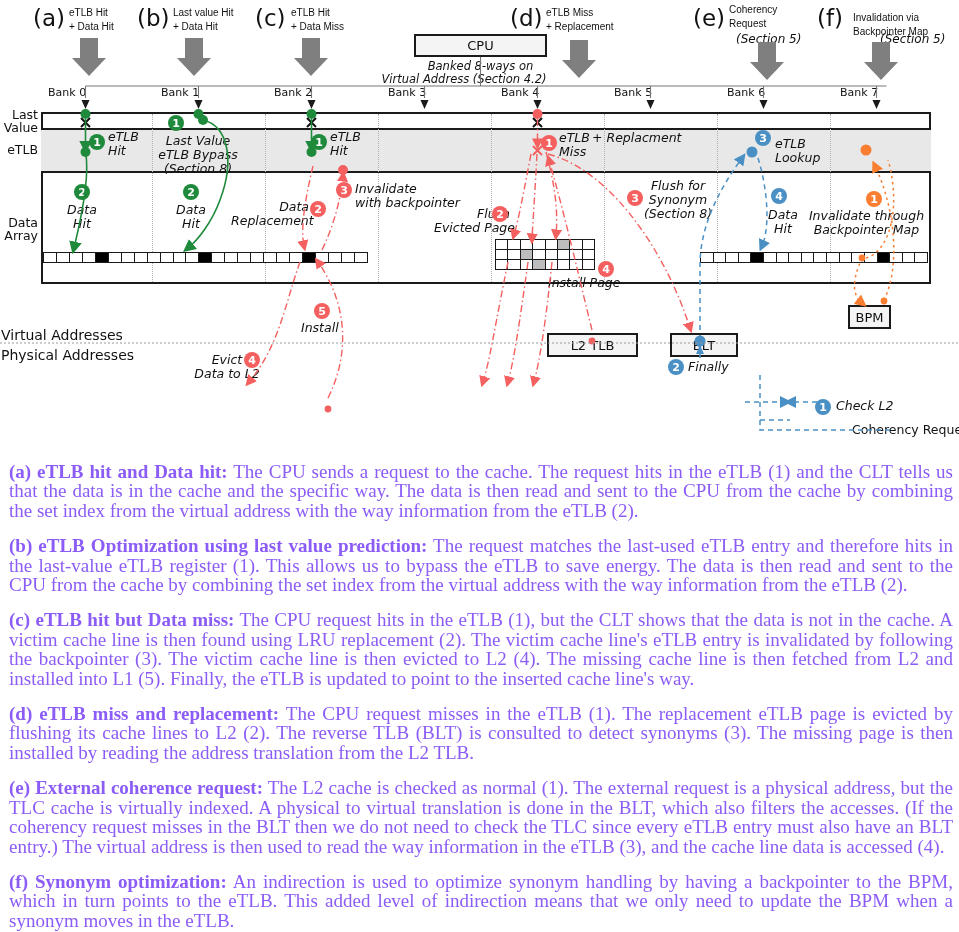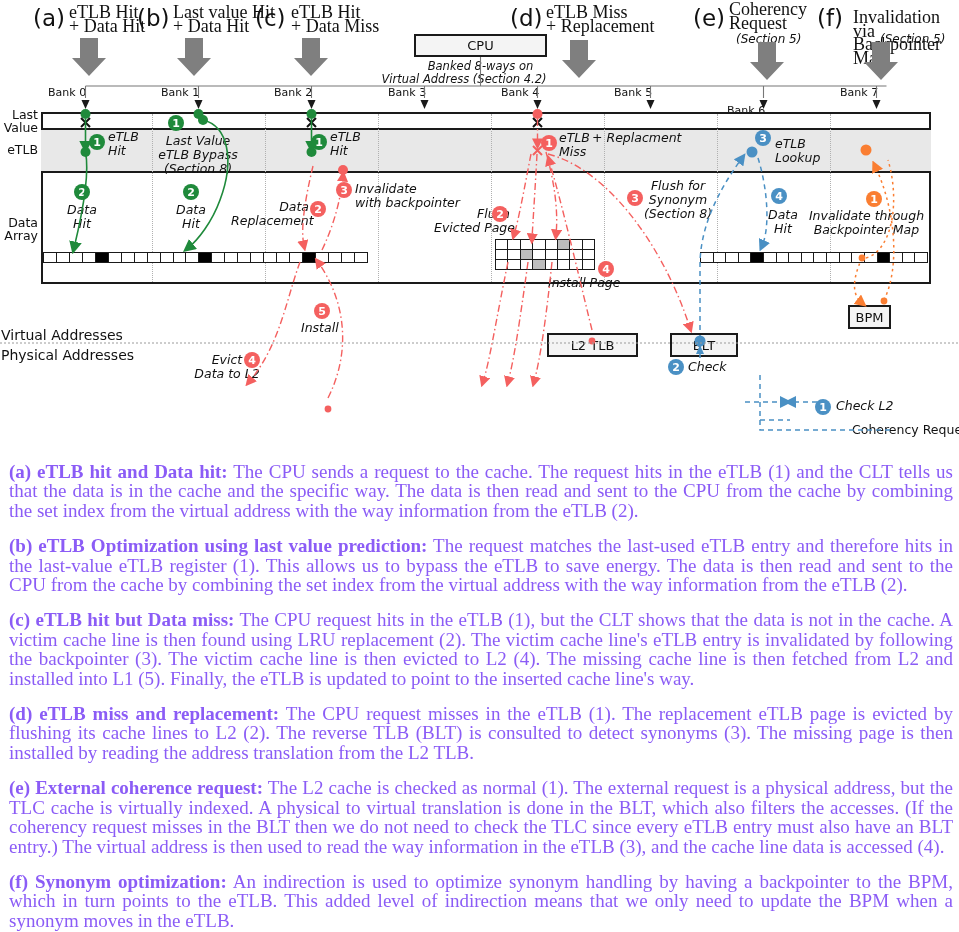--- a/index.html
+++ b/index.html
@@ -6,21 +6,21 @@
   body{
     width:959px;height:932px;background:#ffffff;
     font-family:"Liberation Sans", sans-serif;
     color:#111;overflow:hidden;
   }
   #root{position:relative;width:959px;height:932px;}
   .abs{position:absolute;}
 
   
   .case-tag{font-size:23px;font-weight:400;font-family:"DejaVu Sans",sans-serif;line-height:1;}
-  .case-text{font-size:18px;line-height:13.5px;font-family:Liberation Serif, serif;}
+  .case-text{font-size:10px;line-height:13.5px;font-family:Liberation Sans, sans-serif;}
   .case-sec{font-size:12px;font-style:italic;font-family:"DejaVu Sans",sans-serif;}
 
   
   .box{
     background:#f4f4f4;border:2px solid #1a1a1a;
     display:flex;align-items:center;justify-content:center;
     font-size:13px;font-family:"DejaVu Sans",sans-serif;box-sizing:border-box;
   }
 
   
@@ -108,21 +108,21 @@
     <span>Banked 8-ways on</span><br>
     <span style="margin-left:-33px;">Virtual Address (Section 4.2)</span>
   </div>
 
   <div class="abs banklabel" style="left:48px;top:86px;">Bank 0</div>
   <div class="abs banklabel" style="left:161px;top:86px;">Bank 1</div>
   <div class="abs banklabel" style="left:274px;top:86px;">Bank 2</div>
   <div class="abs banklabel" style="left:388px;top:86px;">Bank 3</div>
   <div class="abs banklabel" style="left:501px;top:86px;">Bank 4</div>
   <div class="abs banklabel" style="left:614px;top:86px;">Bank 5</div>
-  <div class="abs banklabel" style="left:727px;top:104px;text-align:right;">Bank 6</div>
+  <div class="abs banklabel" style="left:727px;top:86px;text-align:right;">Bank 6</div>
   <div class="abs banklabel" style="left:840px;top:86px;">Bank 7</div>
 
   <div class="abs rowlabel" style="left:0px;top:108px;width:38px;">
     <span>Last</span><br>
     <span>Value</span>
   </div>
   <div class="abs rowlabel" style="left:0px;top:143px;width:38px;">eTLB</div>
   <div class="abs rowlabel" style="left:0px;top:216px;width:38px;">
     <span>Data</span><br>
     <span>Array</span>
@@ -282,21 +282,21 @@
   <div class="abs lab" style="left:548px;top:276px;">Install Page</div>
 
   <div class="abs lab" style="left:775px;top:137px;">
     <span>eTLB</span><br>
     <span>Lookup</span>
   </div>
   <div class="abs lab ctr" style="left:758px;top:208px;width:50px;">
     <span>Data</span><br>
     <span>Hit</span>
   </div>
-  <div class="abs lab" style="left:688px;top:360px;">Check</div>
+  <div class="abs lab" style="left:688px;top:360px;">Finally</div>
   <div class="abs lab" style="left:836px;top:399px;">Check L2</div>
   <div class="abs lab" style="left:852px;top:423px;font-style:normal;">Coherency Request</div>
 
   <div class="abs lab ctr" style="left:779px;top:209px;width:175px;">
     <span>Invalidate through</span><br>
     <span>Backpointer Map</span>
   </div>
 
   <div class="abs badge" style="left:89px;top:134px;background:#1f8a3b;">1</div>
   <div class="abs badge" style="left:74px;top:184px;background:#1f8a3b;">2</div>

